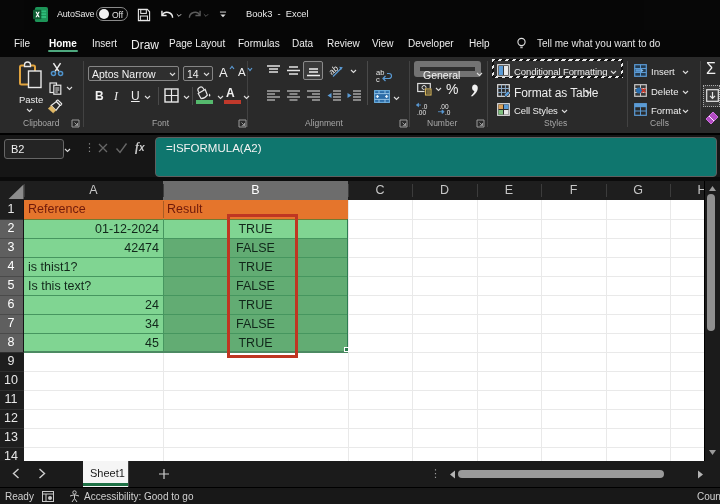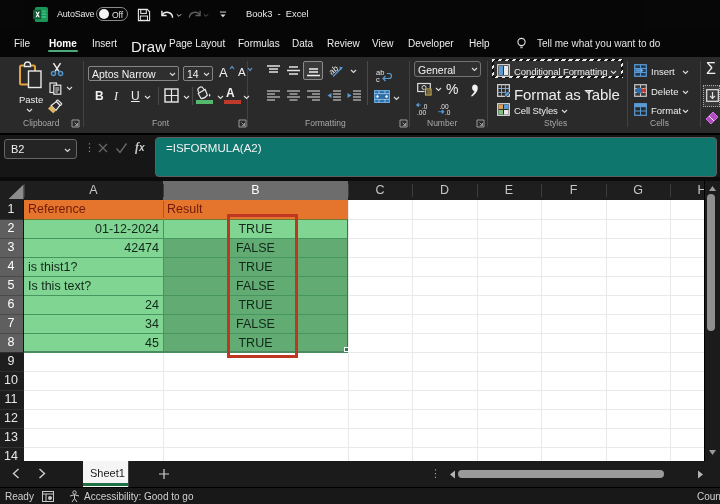--- a/index.html
+++ b/index.html
@@ -54,21 +54,21 @@
     <path d="M1.5 4 l3 3 L7.5 4" fill="#dcdcdc" stroke="none"></path>
   </svg>
   <div class="t" style="left:222px;top:9px;font-size:9.3px;color:#ececec;">Book3&nbsp;&nbsp;-&nbsp;&nbsp;Excel</div>
 </div>
 
 <div class="abs" style="left:0;top:30px;width:720px;height:27px;background:#060606;">
   <div class="t" style="left:14px;top:8px;font-size:10px;color:#ededed;">File</div>
   <div class="t" style="left:49px;top:8px;font-size:10px;color:#ffffff;font-weight:bold;">Home</div>
   <div class="abs" style="left:48px;top:20px;width:30px;height:2px;background:#4ea87e;border-radius:1px;"></div>
   <div class="t" style="left:92px;top:8px;font-size:10px;color:#ededed;">Insert</div>
-  <div class="t" style="left:131px;top:8px;font-size:15px;color:#ededed;">Draw</div>
+  <div class="t" style="left:131px;top:8px;font-size:12px;color:#ededed;">Draw</div>
   <div class="t" style="left:169px;top:8px;font-size:10px;color:#ededed;">Page Layout</div>
   <div class="t" style="left:238px;top:8px;font-size:10px;color:#ededed;text-align:right;">Formulas</div>
   <div class="t" style="left:292px;top:8px;font-size:10px;color:#ededed;">Data</div>
   <div class="t" style="left:327px;top:8px;font-size:10px;color:#ededed;">Review</div>
   <div class="t" style="left:372px;top:8px;font-size:10px;color:#ededed;">View</div>
   <div class="t" style="left:408px;top:8px;font-size:10px;color:#ededed;">Developer</div>
   <div class="t" style="left:469px;top:8px;font-size:10px;color:#ededed;">Help</div>
   <svg class="abs" style="left:516px;top:7px" width="11" height="14" viewBox="0 0 11 14">
     <circle cx="5.5" cy="5" r="3.6" fill="none" stroke="#e0e0e0" stroke-width="1.1"></circle>
     <path d="M4 8.8 h3 M4.3 10.7 h2.4" stroke="#e0e0e0" stroke-width="1"></path>
@@ -230,27 +230,27 @@
 
   <svg class="abs" style="left:374px;top:33px" width="16" height="13" viewBox="0 0 16 13">
     <rect x="0.6" y="0.6" width="14.8" height="11.8" fill="#2d6da8" stroke="#6aaede" stroke-width="1.1"></rect>
     <path d="M0.6 3.6 h14.8 M0.6 9.4 h14.8 M5 0.6 v3 M11 0.6 v3 M5 9.4 v3 M11 9.4 v3" stroke="#9cc7e8" stroke-width="0.9"></path>
     <path d="M1.8 6.5 l2.2 0 M4.8 6.5 l-1.8 -1.4 v2.8 z" fill="#eaf3fb" stroke="#eaf3fb" stroke-width="0.7"></path>
     <path d="M14.2 6.5 l-2.2 0 M11.2 6.5 l1.8 -1.4 v2.8 z" fill="#eaf3fb" stroke="#eaf3fb" stroke-width="0.7"></path>
   </svg>
   <svg class="chev" style="left:393px;top:39px" viewBox="0 0 7 5">
         <path d="M1 1 l2.5 2.5 L6 1" stroke="#dcdcdc" fill="none" stroke-width="1.1"></path>
       </svg>
-  <div class="t" style="left:305px;top:61px;font-size:8.5px;color:#a8a8a8;">Formatting</div>
+  <div class="t" style="left:305px;top:61px;font-size:8.5px;color:#a8a8a8;">Alignment</div>
   <svg class="abs" style="left:399px;top:62px" width="9" height="9" viewBox="0 0 9 9">
         <path d="M1 1 h7 v7 h-7 z" fill="none" stroke="#9a9a9a" stroke-width="1"></path>
         <path d="M3.5 3.5 l3 3 M6.5 4 v2.7 h-2.7" stroke="#9a9a9a" stroke-width="1" fill="none"></path>
       </svg>
 
-  <div class="abs" style="left:414px;top:4px;width:67px;height:16px;background:#2f2f2f;border:1px solid #737373;border-radius:3px;">
+  <div class="abs" style="left:414px;top:4px;width:67px;height:16px;background:#2f2f2f;border:6px solid #737373;border-radius:3px;">
     <div class="t" style="left:3px;top:2px;font-size:10.5px;color:#f2f2f2;">General</div>
     <svg class="chev" style="left:56px;top:5px" viewBox="0 0 7 5">
           <path d="M1 1 l2.5 2.5 L6 1" stroke="#dcdcdc" fill="none" stroke-width="1.1"></path>
         </svg>
   </div>
   <svg class="abs" style="left:417px;top:25px" width="16" height="14" viewBox="0 0 16 14">
     <rect x="0.7" y="1.5" width="12.6" height="8" fill="none" stroke="#dcdcdc" stroke-width="1.2"></rect>
     <circle cx="7" cy="5.5" r="2" fill="none" stroke="#dcdcdc" stroke-width="1"></circle>
     <rect x="7.5" y="6.5" width="7" height="7" fill="#2a2a2a"></rect>
     <rect x="8.5" y="7" width="5.5" height="6" fill="none" stroke="#d8b75a" stroke-width="1.1"></rect>
@@ -289,21 +289,21 @@
   <div class="t" style="left:514px;top:9px;font-size:9.5px;letter-spacing:-0.1px;color:#ededed;">Conditional Formatting</div>
   <svg class="chev" style="left:610px;top:13px" viewBox="0 0 7 5">
         <path d="M1 1 l2.5 2.5 L6 1" stroke="#dcdcdc" fill="none" stroke-width="1.1"></path>
       </svg>
 
   <svg class="abs" style="left:497px;top:27px" width="13" height="13" viewBox="0 0 13 13">
     <rect x="0.7" y="0.7" width="11.6" height="11.6" fill="none" stroke="#e0e0e0" stroke-width="1.2"></rect>
     <path d="M0.7 4.5 h11.6 M4.5 0.7 v11.6 M8.4 0.7 v11.6 M0.7 8.4 h11.6" stroke="#8aa9c8" stroke-width="1"></path>
     <path d="M7 11 l4 -4 l2 2 l-4 4 z" fill="#5b9bd5" stroke="#2a2a2a" stroke-width="0.6"></path>
   </svg>
-  <div class="t" style="left:514px;top:29px;font-size:15px;letter-spacing:-0.1px;color:#ededed;">Format as Table</div>
+  <div class="t" style="left:514px;top:29px;font-size:12px;letter-spacing:-0.1px;color:#ededed;">Format as Table</div>
   <svg class="chev" style="left:585px;top:33px" viewBox="0 0 7 5">
         <path d="M1 1 l2.5 2.5 L6 1" stroke="#dcdcdc" fill="none" stroke-width="1.1"></path>
       </svg>
 
   <svg class="abs" style="left:497px;top:46px" width="13" height="13" viewBox="0 0 13 13">
     <rect x="0.7" y="0.7" width="11.6" height="11.6" fill="none" stroke="#e0e0e0" stroke-width="1.2"></rect>
     <rect x="1.5" y="1.5" width="4.5" height="4.5" fill="#d8a058"></rect>
     <rect x="7" y="1.5" width="4.5" height="4.5" fill="#5b9bd5"></rect>
     <rect x="1.5" y="7" width="4.5" height="4.5" fill="#7fbf7f"></rect>
     <rect x="7" y="7" width="4.5" height="4.5" fill="#e8e8e8"></rect>
@@ -352,21 +352,21 @@
     <path d="M6.5 3 v6 M4 6.8 l2.5 2.5 l2.5 -2.5" stroke="#e4e4e4" stroke-width="1.2" fill="none"></path>
   </svg>
   <svg class="abs" style="left:705px;top:53px" width="15" height="14" viewBox="0 0 15 14">
     <path d="M1 9 L8 2 L13 7 L6 14 Z" fill="#b44dc4" stroke="#d070e0" stroke-width="1"></path>
     <path d="M4 6 L9 11" stroke="#fff" stroke-width="1"></path>
   </svg>
 </div>
 <div class="abs" style="left:0;top:133px;width:720px;height:2px;background:#000;"></div>
 
 <div class="abs" style="left:0;top:135px;width:720px;height:46px;background:#161616;">
-  <div class="abs" style="left:4px;top:4px;width:73px;height:20px;background:#242424;border:1px solid #666;border-radius:3px;">
+  <div class="abs" style="left:4px;top:4px;width:60px;height:20px;background:#242424;border:1px solid #666;border-radius:3px;">
     <div class="t" style="left:6px;top:3px;font-size:11px;color:#f0f0f0;">B2</div>
     <svg class="chev" style="left:59px;top:8px" viewBox="0 0 7 5">
           <path d="M1 1 l2.5 2.5 L6 1" stroke="#dcdcdc" fill="none" stroke-width="1.1"></path>
         </svg>
   </div>
   <div class="t" style="left:84px;top:6px;font-size:11px;color:#8a8a8a;">⋮</div>
   <svg class="abs" style="left:97px;top:7px" width="12" height="12" viewBox="0 0 12 12">
         <path d="M2 2 l8 8 M10 2 l-8 8" stroke="#676767" stroke-width="1.3"></path>
       </svg>
   <svg class="abs" style="left:115px;top:7px" width="13" height="12" viewBox="0 0 13 12">

